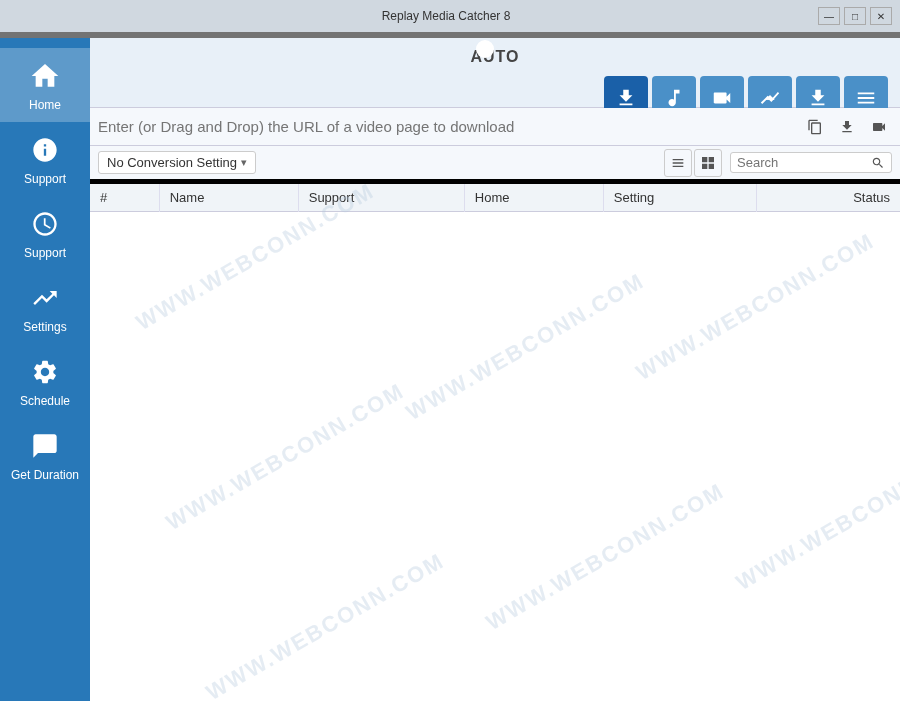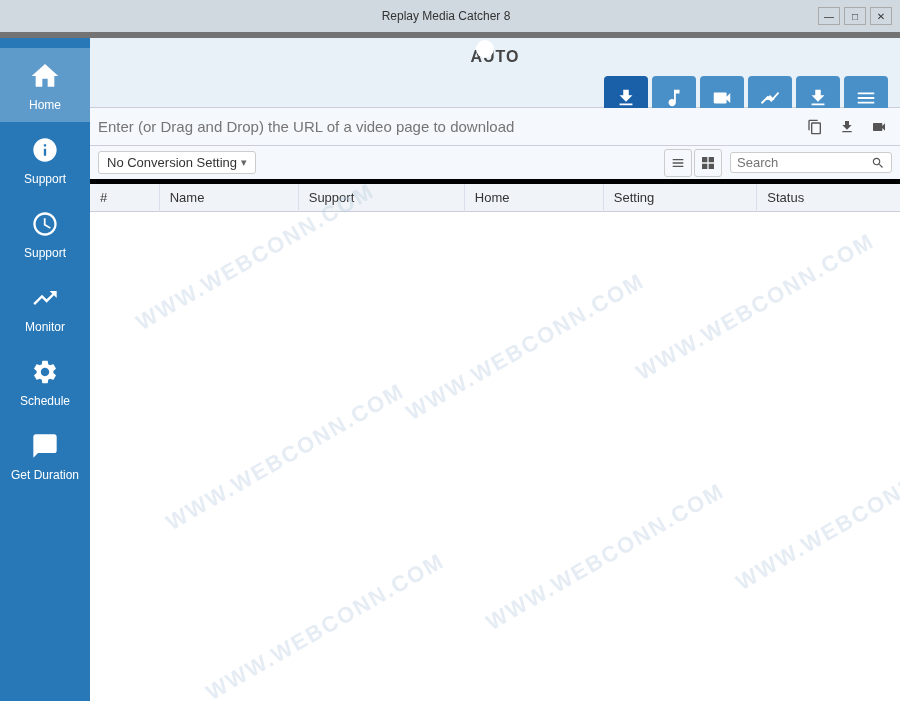--- a/index.html
+++ b/index.html
@@ -244,21 +244,21 @@
       background: #f0f4f8;
       border-bottom: 1px solid #ccd;
     }
     table thead th {
       padding: 6px 10px;
       text-align: left;
       font-weight: 500;
       color: #333;
       border-right: 1px solid #dde;
     }
-    table thead th:last-child { border-right: none; }
+    table thead th:last-child { border-right: none; text-align: right; }
     .watermark {
       position: absolute;
       font-size: 22px;
       color: rgba(180,200,220,0.35);
       font-weight: bold;
       transform: rotate(-30deg);
       white-space: nowrap;
       letter-spacing: 2px;
     }
   </style>
@@ -305,21 +305,21 @@
       </div>
       <span>Support</span>
     </div>
 
     <div class="sidebar-item">
       <div class="sidebar-icon">
         <svg viewBox="0 0 24 24" width="28" height="28">
           <path d="M16 6l2.29 2.29-4.88 4.88-4-4L2 16.59 3.41 18l6-6 4 4 6.3-6.29L22 12V6z"></path>
         </svg>
       </div>
-      <span>Monitor</span>
+      <span>Settings</span>
     </div>
 
     <div class="sidebar-item">
       <div class="sidebar-icon">
         <svg viewBox="0 0 24 24" width="28" height="28">
           <path d="M19.14,12.94c0.04-0.3,0.06-0.61,0.06-0.94c0-0.32-0.02-0.64-0.07-0.94l2.03-1.58c0.18-0.14,0.23-0.41,0.12-0.61 l-1.92-3.32c-0.12-0.22-0.37-0.29-0.59-0.22l-2.39,0.96c-0.5-0.38-1.03-0.7-1.62-0.94L14.4,2.81c-0.04-0.24-0.24-0.41-0.48-0.41 h-3.84c-0.24,0-0.43,0.17-0.47,0.41L9.25,5.35C8.66,5.59,8.12,5.92,7.63,6.29L5.24,5.33c-0.22-0.08-0.47,0-0.59,0.22L2.74,8.87 C2.62,9.08,2.66,9.34,2.86,9.48l2.03,1.58C4.84,11.36,4.8,11.69,4.8,12s0.02,0.64,0.07,0.94l-2.03,1.58 c-0.18,0.14-0.23,0.41-0.12,0.61l1.92,3.32c0.12,0.22,0.37,0.29,0.59,0.22l2.39-0.96c0.5,0.38,1.03,0.7,1.62,0.94l0.36,2.54 c0.05,0.24,0.24,0.41,0.48,0.41h3.84c0.24,0,0.44-0.17,0.47-0.41l0.36-2.54c0.59-0.24,1.13-0.56,1.62-0.94l2.39,0.96 c0.22,0.08,0.47,0,0.59-0.22l1.92-3.32c0.12-0.22,0.07-0.47-0.12-0.61L19.14,12.94z M12,15.6c-1.98,0-3.6-1.62-3.6-3.6 s1.62-3.6,3.6-3.6s3.6,1.62,3.6,3.6S13.98,15.6,12,15.6z"></path>
         </svg>
       </div>
       <span>Schedule</span>
     </div>

